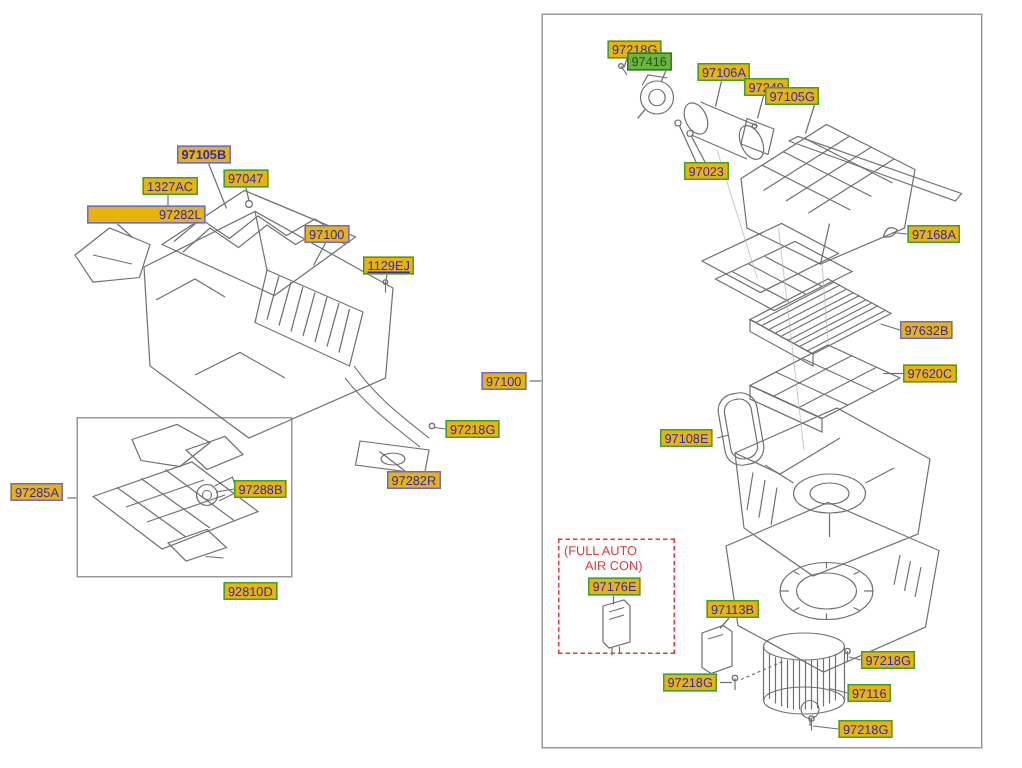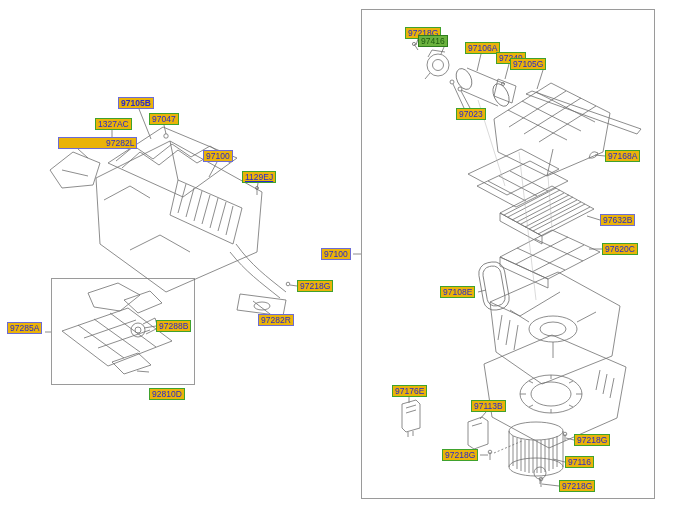--- a/index.html
+++ b/index.html
@@ -196,20 +196,24 @@
       <circle cx="541" cy="479" r="1.8"></circle>
         <line x1="541" y1="479" x2="541" y2="487"></line>
       <line x1="494" y1="453" x2="522" y2="441" stroke-dasharray="2,2"></line>
 
       <line x1="519" y1="152" x2="536" y2="300" stroke="#b5b5b5" stroke-width="0.5"></line>
       <line x1="478" y1="100" x2="505" y2="186" stroke="#b5b5b5" stroke-width="0.5"></line>
       <line x1="548" y1="176" x2="552" y2="228" stroke="#b5b5b5" stroke-width="0.5"></line>
     </g>
   </svg>
 
+  <div id="full-auto-box" class="dashed-frame" style="left: 372px; top: 359px; width: 76px; height: 75px;">
+    <span class="red-line fa-l1">(FULL AUTO</span>
+    <span class="red-line fa-l2">AIR CON)</span>
+  </div>
 
   <svg id="leaders" class="layer" width="681" height="512" viewBox="0 0 681 512">
       <line x1="139" y1="109" x2="151" y2="139" stroke="#6e6e6e" stroke-width="0.8"></line>
       <line x1="112" y1="130" x2="112" y2="138" stroke="#6e6e6e" stroke-width="0.8"></line>
       <line x1="164" y1="125" x2="166" y2="134" stroke="#6e6e6e" stroke-width="0.8"></line>
       <line x1="78" y1="149" x2="88" y2="158" stroke="#6e6e6e" stroke-width="0.8"></line>
       <line x1="217" y1="162" x2="209" y2="177" stroke="#6e6e6e" stroke-width="0.8"></line>
       <line x1="258" y1="183" x2="257" y2="189" stroke="#6e6e6e" stroke-width="0.8"></line>
       <line x1="353" y1="254" x2="361" y2="254" stroke="#6e6e6e" stroke-width="0.8"></line>
       <line x1="297" y1="286" x2="290" y2="285" stroke="#6e6e6e" stroke-width="0.8"></line>

